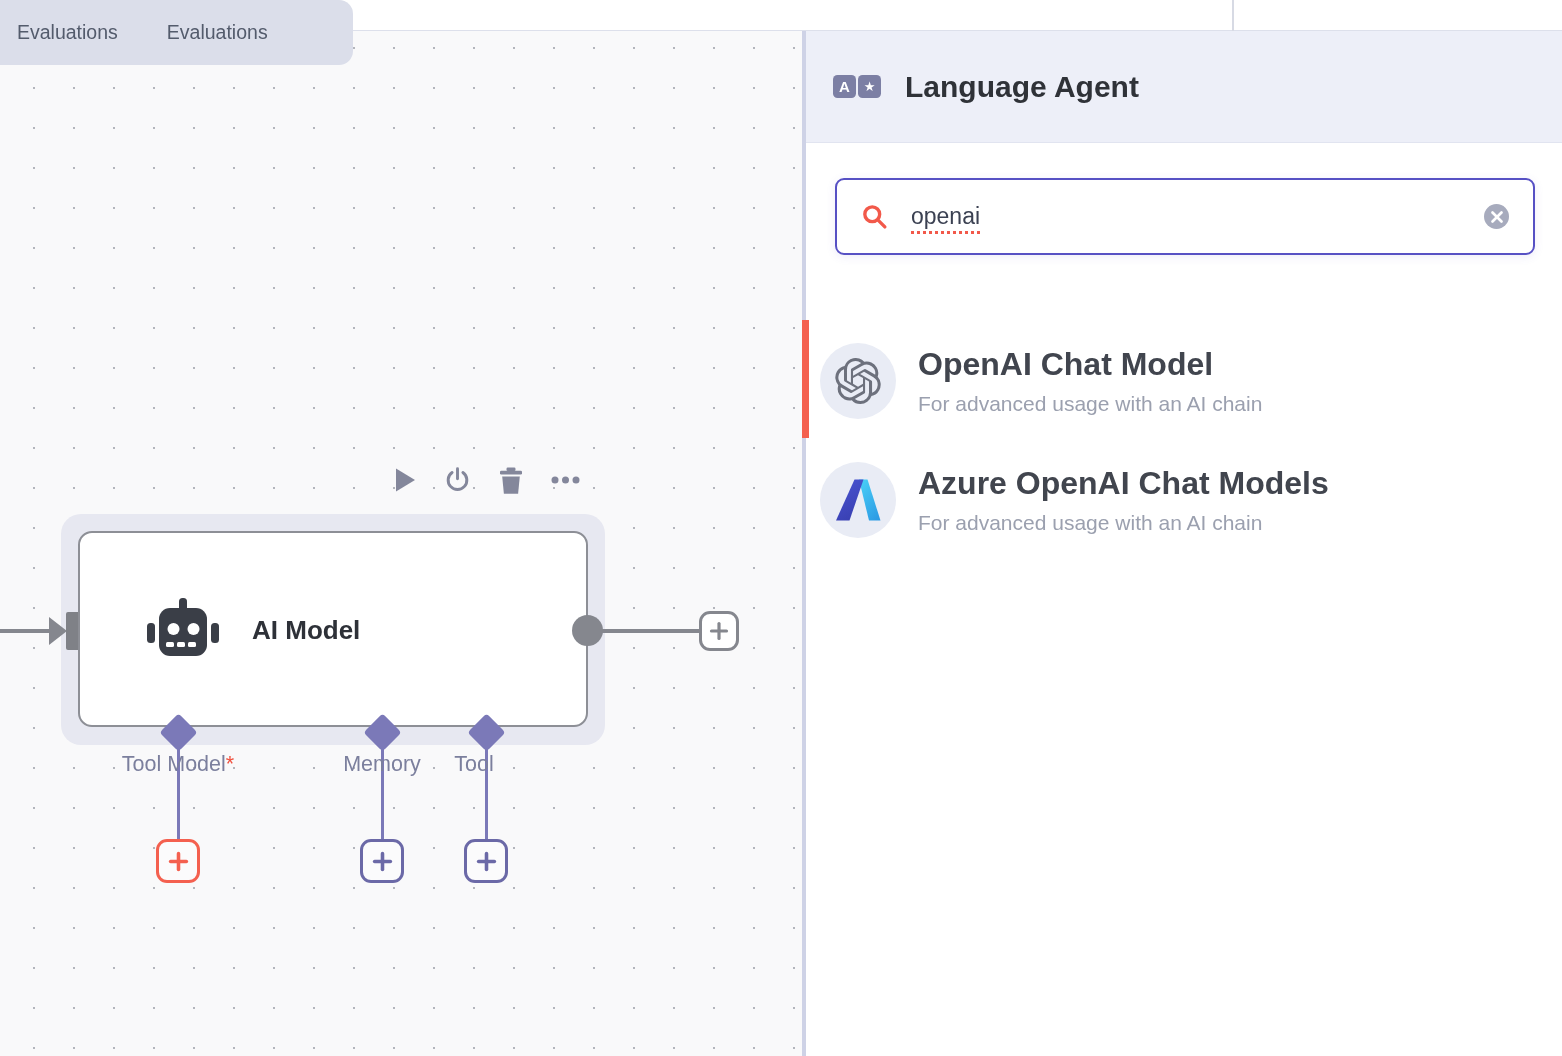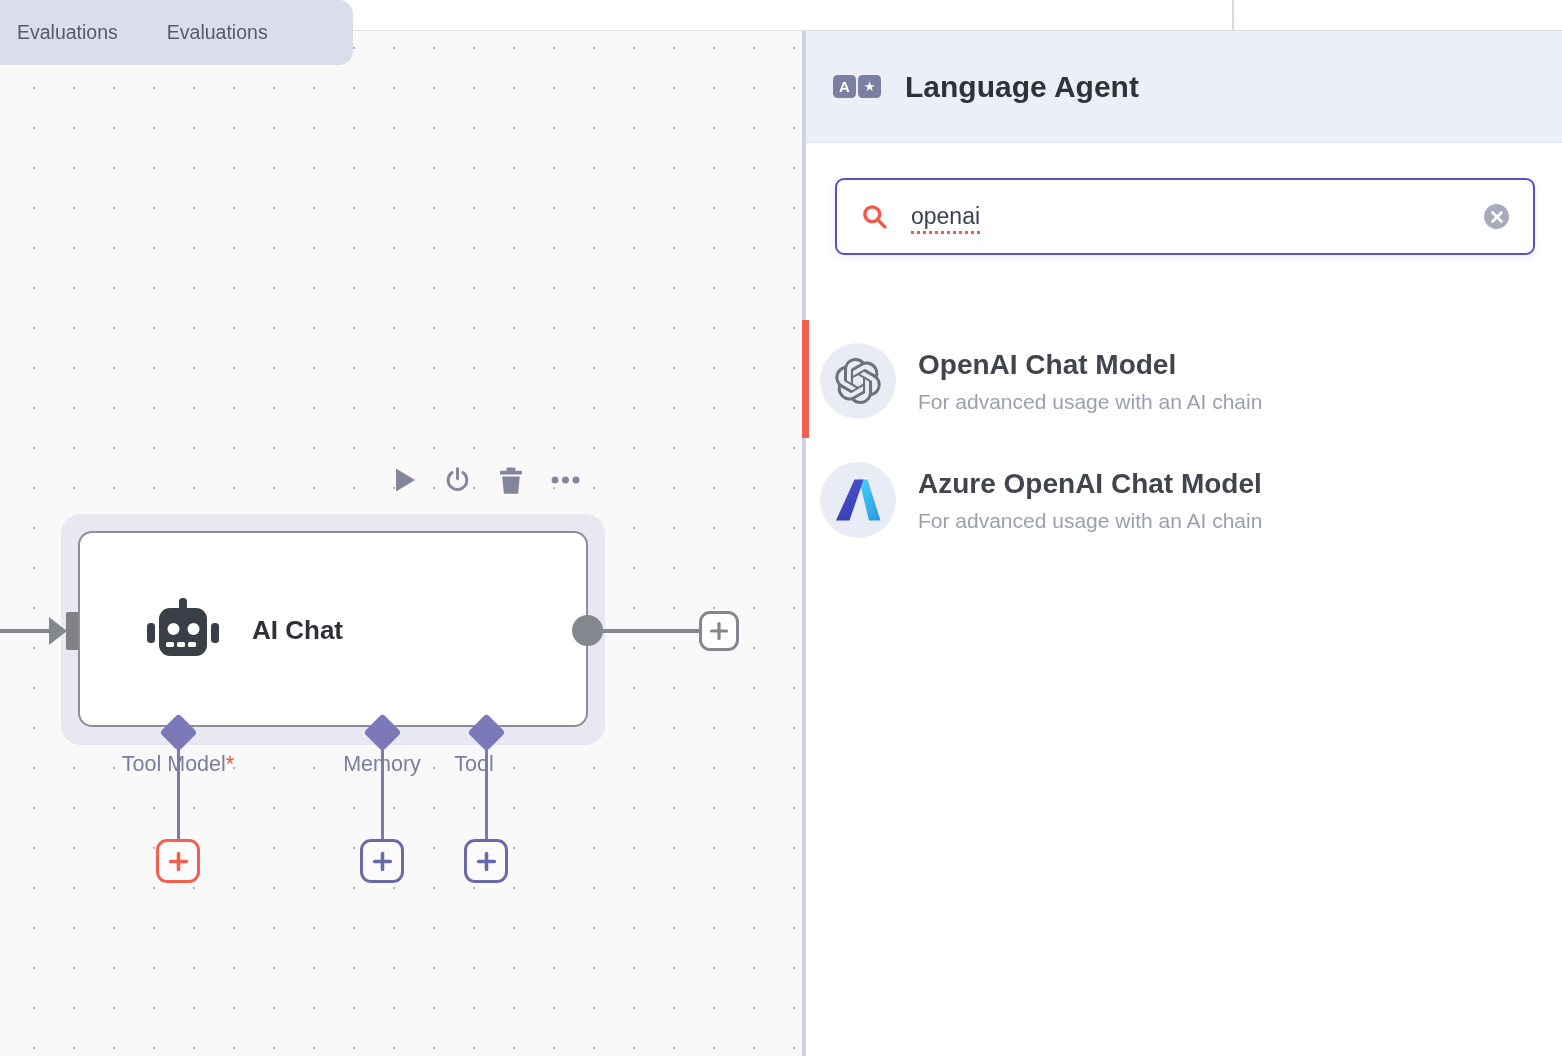--- a/index.html
+++ b/index.html
@@ -94,21 +94,21 @@
 
   .accent-bar { position:absolute; left:802px; top:320px; width:7px; height:118px;
                 background:#f4604f; z-index:6; }
 
   .list-item { position:absolute; left:14px; display:flex; align-items:center;
                gap:22px; cursor:pointer; }
   .item-1 { top:312px; }
   .item-2 { top:431px; }
   .logo-circle { width:76px; height:76px; border-radius:50%; background:#e9ecf5;
                  display:flex; align-items:center; justify-content:center; flex:0 0 auto; }
-  .item-title { font-size:28px; font-weight:600; color:#41454e; margin-bottom:9px; }
+  .item-title { font-size:32px; font-weight:600; color:#41454e; margin-bottom:9px; }
   .item-desc  { font-size:21px; color:#9ba0af; }
 </style>
 </head>
 <body>
 
 <div id="app">
 
   <div class="canvas"></div>
 
   <div class="node-halo"></div>
@@ -124,21 +124,21 @@
       <rect x="13" y="10" width="48" height="48" rx="11" fill="#3a3e47"></rect>
       <rect x="1" y="25" width="8" height="20" rx="3.5" fill="#3a3e47"></rect>
       <rect x="65" y="25" width="8" height="20" rx="3.5" fill="#3a3e47"></rect>
       <circle cx="27.5" cy="31" r="6" fill="#fff"></circle>
       <circle cx="47.5" cy="31" r="6" fill="#fff"></circle>
       <rect x="20" y="44" width="8" height="5" rx="1.5" fill="#fff"></rect>
       <rect x="31" y="44" width="8" height="5" rx="1.5" fill="#fff"></rect>
       <rect x="42" y="44" width="8" height="5" rx="1.5" fill="#fff"></rect>
     </svg>
   </div>
-  <div class="node-title">AI Chat</div>
+  <div class="node-title">AI Model</div>
 
   <div class="node-toolbar">
     <span class="tool-icon">
       <svg width="22" height="26" viewBox="0 0 22 26">
           <path d="M2 1.5 L21 13 L2 24.5 Z" fill="#84879b"></path>
         </svg>
     </span>
     <span class="tool-icon">
       <svg width="27" height="27" viewBox="0 0 24 24" fill="none" stroke="#84879b" stroke-width="2.6" stroke-linecap="round">
         <path d="M7.2 4.9a8.3 8.3 0 1 0 9.6 0"></path>
@@ -265,21 +265,21 @@
             <linearGradient id="azr" x1="0.2" y1="0" x2="0.8" y2="1">
               <stop offset="0" stop-color="#47cdf6"></stop>
                 <stop offset="1" stop-color="#2d9be4"></stop>
             </linearGradient>
           </defs>
           <polygon points="50,7 67,7 93,89 70,89" fill="url(#azr)"></polygon>
           <polygon points="41,7 59,7 31,89 4,89" fill="url(#azl)"></polygon>
         </svg>
       </span>
       <span>
-        <div class="item-title">Azure OpenAI Chat Model</div>
+        <div class="item-title">Azure OpenAI Chat Models</div>
         <div class="item-desc">For advanced usage with an AI chain</div>
       </span>
     </div>
 
   </div>
 
   <div class="accent-bar"></div>
 
 </div>
 

